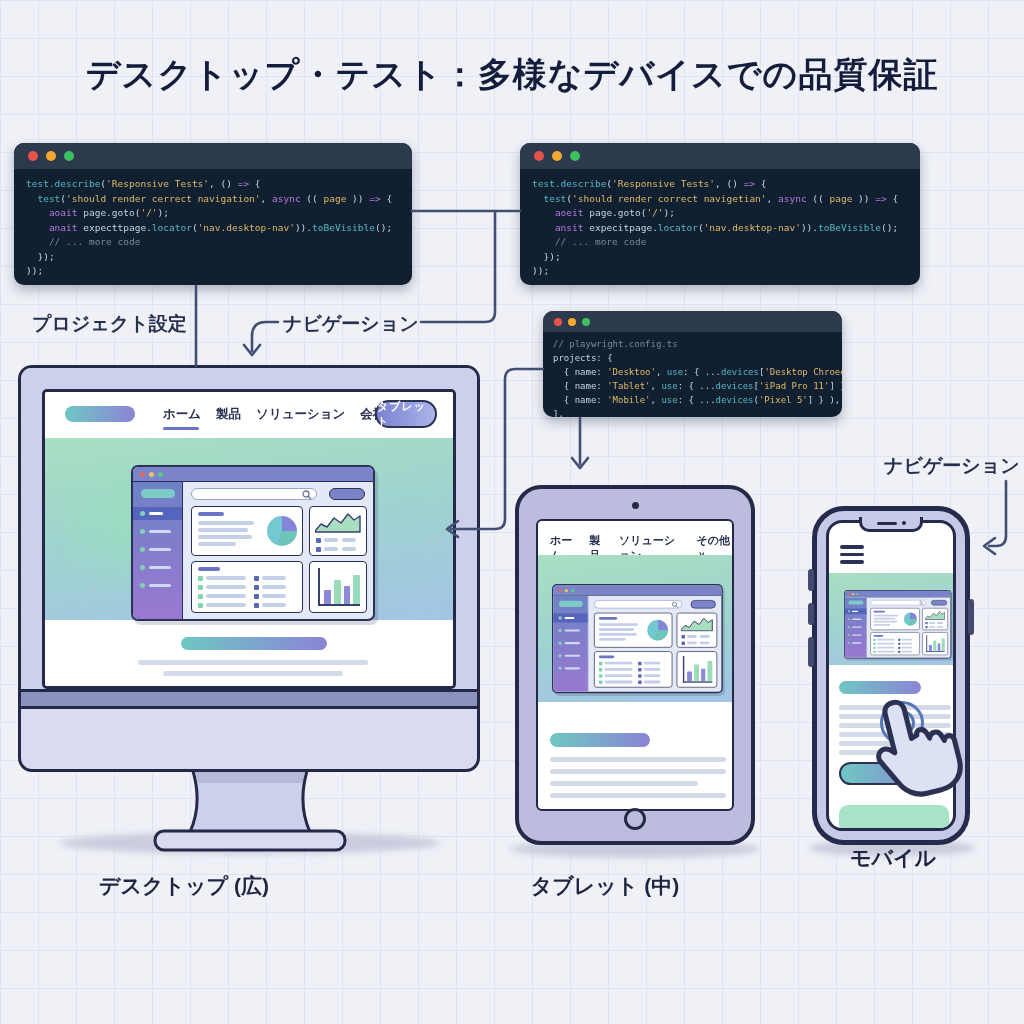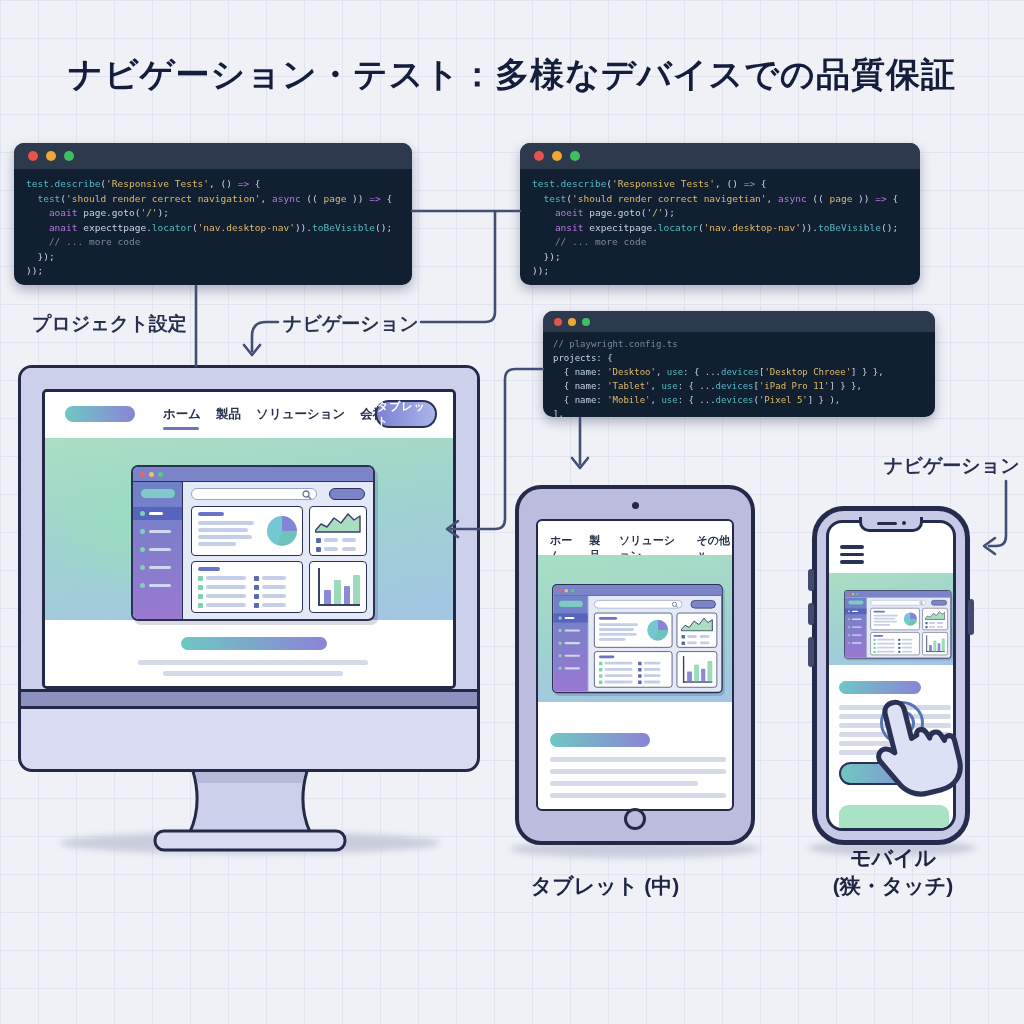--- a/index.html
+++ b/index.html
@@ -161,41 +161,41 @@
     background:linear-gradient(90deg,#6fc7c3,#8b84d6);border:2.5px solid #2b3156;box-sizing:border-box;}
   .phone-green{position:absolute;left:10px;top:282px;width:110px;height:30px;border-radius:9px;background:#a8e3c6;}
   .phone-homebar{position:absolute;left:50%;top:305px;width:56px;height:4px;margin-left:-28px;border-radius:2px;background:#252b4c;z-index:3;}
   .hand-svg{position:absolute;left:46px;top:178px;z-index:8;transform:rotate(-14deg);}
 </style>
 </head>
 <body>
 
 <div class="canvas">
 
-  <div class="page-title">ナビゲーション・テスト：多様なデバイスでの品質保証</div>
+  <div class="page-title">デスクトップ・テスト：多様なデバイスでの品質保証</div>
 
   <div class="codewin" style="left:14px;top:143px;width:398px;height:142px">
     <div class="chrome">
       <span class="tdot r"></span>
       <span class="tdot y"></span>
       <span class="tdot g"></span>
     </div>
     <div class="codebody"><div class="code-line"><span class="tok-fn">test.describe</span><span class="tok-plain">(</span><span class="tok-str">'Responsive Tests'</span><span class="tok-plain">, () </span><span class="tok-kw">=&gt;</span><span class="tok-plain"> {</span></div><div class="code-line"><span class="tok-plain">  </span><span class="tok-fn">test</span><span class="tok-plain">(</span><span class="tok-str">'should render cerrect navigation'</span><span class="tok-plain">, </span><span class="tok-kw">async</span><span class="tok-plain"> (( </span><span class="tok-str">page</span><span class="tok-plain"> )) </span><span class="tok-kw">=&gt;</span><span class="tok-plain"> {</span></div><div class="code-line"><span class="tok-plain">    </span><span class="tok-kw">aoait</span><span class="tok-plain"> page.goto(</span><span class="tok-str">'/'</span><span class="tok-plain">);</span></div><div class="code-line"><span class="tok-plain">    </span><span class="tok-kw">anait</span><span class="tok-plain"> expecttpage.</span><span class="tok-fn">locator</span><span class="tok-plain">(</span><span class="tok-str">'nav.desktop-nav'</span><span class="tok-plain">)).</span><span class="tok-fn">toBeVisible</span><span class="tok-plain">();</span></div><div class="code-line"><span class="tok-comment">    // ... more code</span></div><div class="code-line"><span class="tok-plain">  });</span></div><div class="code-line"><span class="tok-plain">));</span></div></div>
   </div>
 
   <div class="codewin" style="left:520px;top:143px;width:400px;height:142px">
     <div class="chrome">
       <span class="tdot r"></span>
       <span class="tdot y"></span>
       <span class="tdot g"></span>
     </div>
     <div class="codebody"><div class="code-line"><span class="tok-fn">test.describe</span><span class="tok-plain">(</span><span class="tok-str">'Responsive Tests'</span><span class="tok-plain">, () </span><span class="tok-kw">=&gt;</span><span class="tok-plain"> {</span></div><div class="code-line"><span class="tok-plain">  </span><span class="tok-fn">test</span><span class="tok-plain">(</span><span class="tok-str">'should render correct navigetian'</span><span class="tok-plain">, </span><span class="tok-kw">async</span><span class="tok-plain"> (( </span><span class="tok-str">page</span><span class="tok-plain"> )) </span><span class="tok-kw">=&gt;</span><span class="tok-plain"> {</span></div><div class="code-line"><span class="tok-plain">    </span><span class="tok-kw">aoeit</span><span class="tok-plain"> page.goto(</span><span class="tok-str">'/'</span><span class="tok-plain">);</span></div><div class="code-line"><span class="tok-plain">    </span><span class="tok-kw">ansit</span><span class="tok-plain"> expecitpage.</span><span class="tok-fn">locator</span><span class="tok-plain">(</span><span class="tok-str">'nav.desktop-nav'</span><span class="tok-plain">)).</span><span class="tok-fn">toBeVisible</span><span class="tok-plain">();</span></div><div class="code-line"><span class="tok-comment">    // ... more code</span></div><div class="code-line"><span class="tok-plain">  });</span></div><div class="code-line"><span class="tok-plain">));</span></div></div>
   </div>
 
-  <div class="codewin small" style="left:543px;top:311px;width:392px;height:106px">
+  <div class="codewin small" style="left:543px;top:311px;width:299px;height:106px">
     <div class="chrome">
       <span class="tdot r"></span>
       <span class="tdot y"></span>
       <span class="tdot g"></span>
     </div>
     <div class="codebody"><div class="code-line"><span class="tok-comment">// playwright.config.ts</span></div><div class="code-line"><span class="tok-plain">projects: {</span></div><div class="code-line"><span class="tok-plain">  { name: </span><span class="tok-str">'Desktoo'</span><span class="tok-plain">, </span><span class="tok-fn">use</span><span class="tok-plain">: { ...</span><span class="tok-fn">devices</span><span class="tok-plain">[</span><span class="tok-str">'Desktop Chroee'</span><span class="tok-plain">] } },</span></div><div class="code-line"><span class="tok-plain">  { name: </span><span class="tok-str">'Tablet'</span><span class="tok-plain">, </span><span class="tok-fn">use</span><span class="tok-plain">: { ...</span><span class="tok-fn">devices</span><span class="tok-plain">[</span><span class="tok-str">'iPad Pro 11'</span><span class="tok-plain">] } },</span></div><div class="code-line"><span class="tok-plain">  { name: </span><span class="tok-str">'Mobile'</span><span class="tok-plain">, </span><span class="tok-fn">use</span><span class="tok-plain">: { ...</span><span class="tok-fn">devices</span><span class="tok-plain">(</span><span class="tok-str">'Pixel 5'</span><span class="tok-plain">] } ),</span></div><div class="code-line"><span class="tok-plain">],</span></div></div>
   </div>
 
   <div class="anno" style="left:32px;top:311px">プロジェクト設定</div>
   <div class="anno" style="left:283px;top:311px">ナビゲーション</div>
@@ -316,20 +316,21 @@
   </div>
 </div>
       </div>
       <div class="site-bottom">
         <div class="grad-pill" style="left:136px;top:17px;width:146px;height:13px"></div>
         <div class="gray-line" style="left:93px;top:40px;width:230px;height:5px"></div>
         <div class="gray-line" style="left:118px;top:51px;width:180px;height:5px"></div>
       </div>
     </div>
   </div>
+  <div class="caption" style="left:84px;top:872px;width:200px">デスクトップ (広)</div>
 
   <div class="shadow-ellipse" style="left:510px;top:840px;width:250px;height:18px"></div>
   <div class="tablet-frame">
     <div class="tab-camera"></div>
     <div class="tab-screen">
       <div class="tab-nav">
         <span class="item active">ホーム</span>
         <span class="item">製品</span>
         <span class="item">ソリューション</span>
         <span class="item"><span>その他</span><span class="chev">∨</span></span>
@@ -567,21 +568,20 @@
       <span class="notch-speaker"></span>
       <span class="notch-cam"></span>
     </div>
 
     <svg class="hand-svg" width="118" height="118" viewBox="0 0 60 60">
       <path d="M21 4 C24 4 26 6 26 9 L26 24 L29 23 C29 20 33 20 34 23 L35 26 C36 23 40 23 41 26 L42 29 C43 26 47 27 47 30 L47 40 C47 48 42 53 34 53 L27 53 C21 53 16 49 14 44 L8 32 C6 28 10 24 14 27 L16 29 L16 9 C16 6 18 4 21 4 Z" fill="#dde1f4" stroke="#2a3153" stroke-width="2.6" stroke-linejoin="round"></path>
     </svg>
   </div>
   <div class="caption" style="left:793px;top:844px;width:200px">
     <div>モバイル</div>
-    <div>(狭・タッチ)</div>
   </div>
 
   <svg class="connectors" width="1024" height="1024" viewBox="0 0 1024 1024">
     <g fill="none" stroke="#424e74" stroke-width="2.6" stroke-linecap="round" stroke-linejoin="round">
       <path d="M196,286 L196,366"></path>
       <path d="M412,211 L520,211"></path>
       <path d="M495,212 L495,312 Q495,322 485,322 L421,322"></path>
       <path d="M278,322 L266,322 Q252,322 252,336 L252,351"></path>
       <path d="M580,418 L580,464"></path>
       <path d="M543,369 L515,369 Q505,369 505,379 L505,519 Q505,529 495,529 L451,529"></path>

